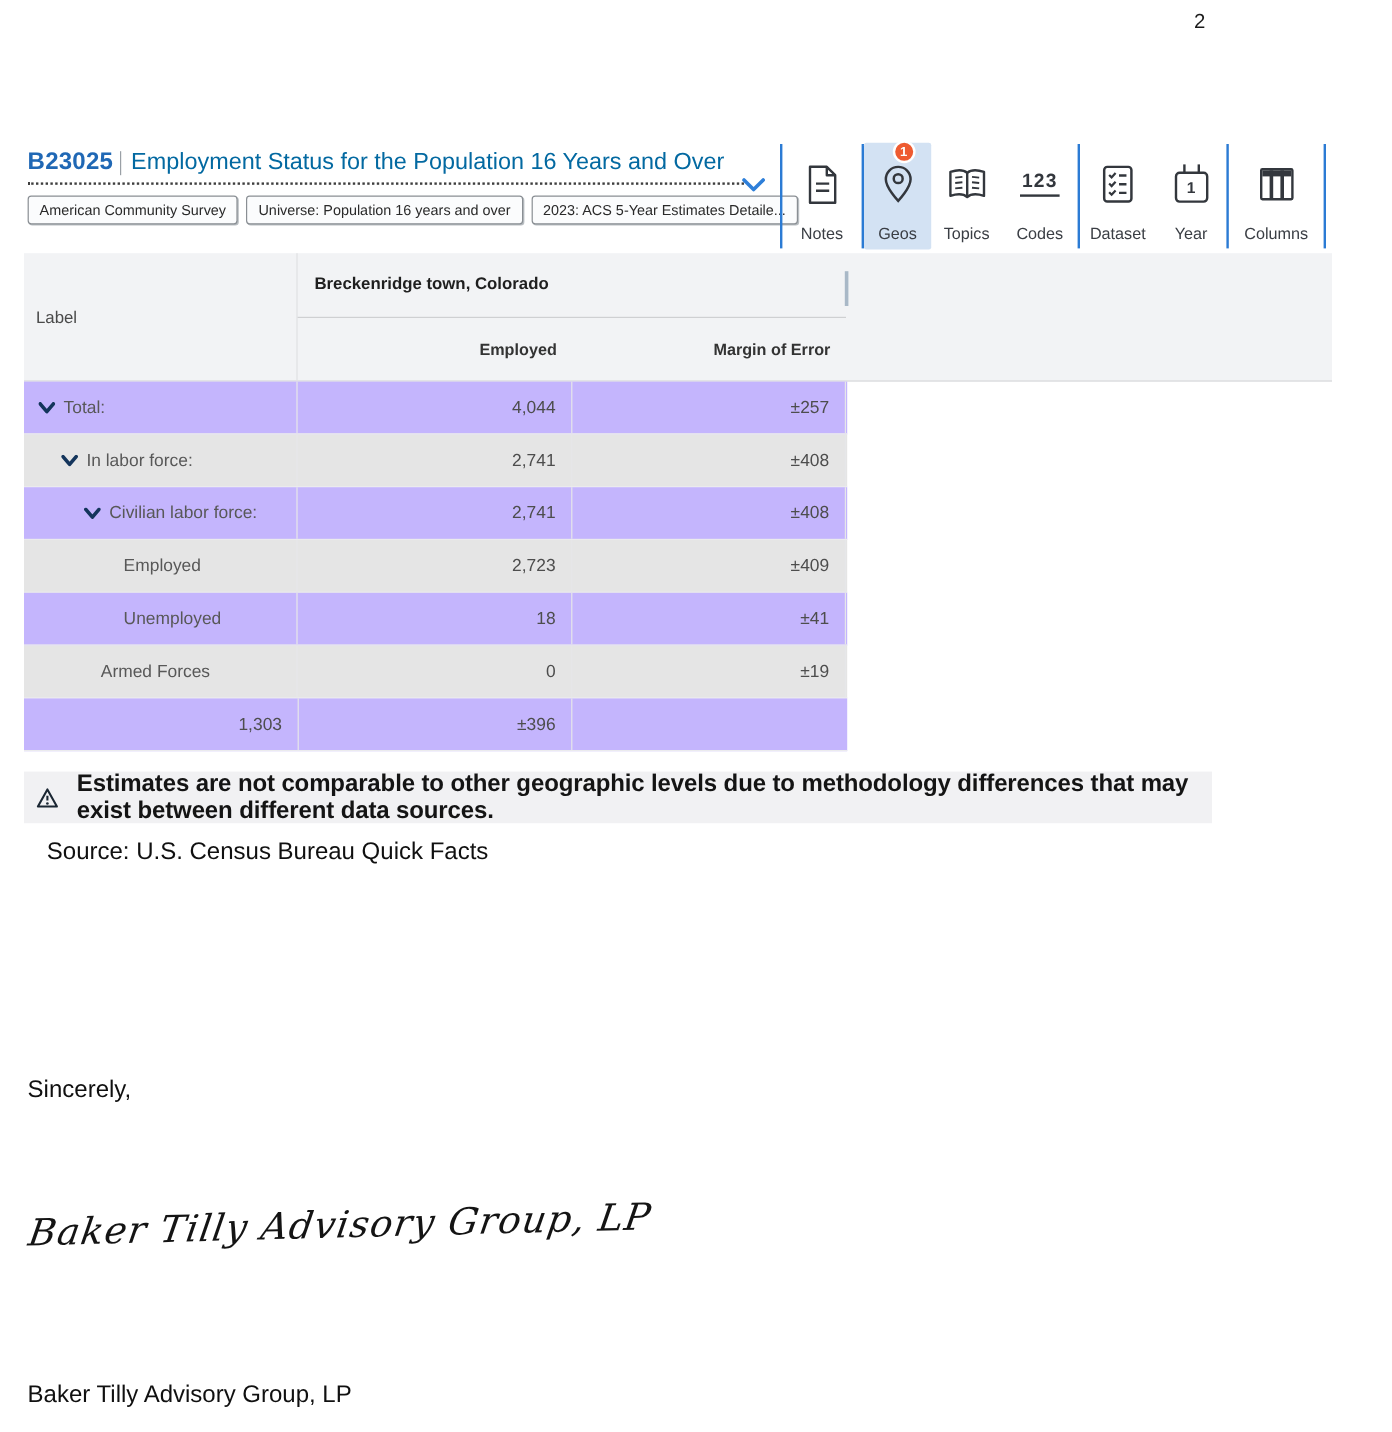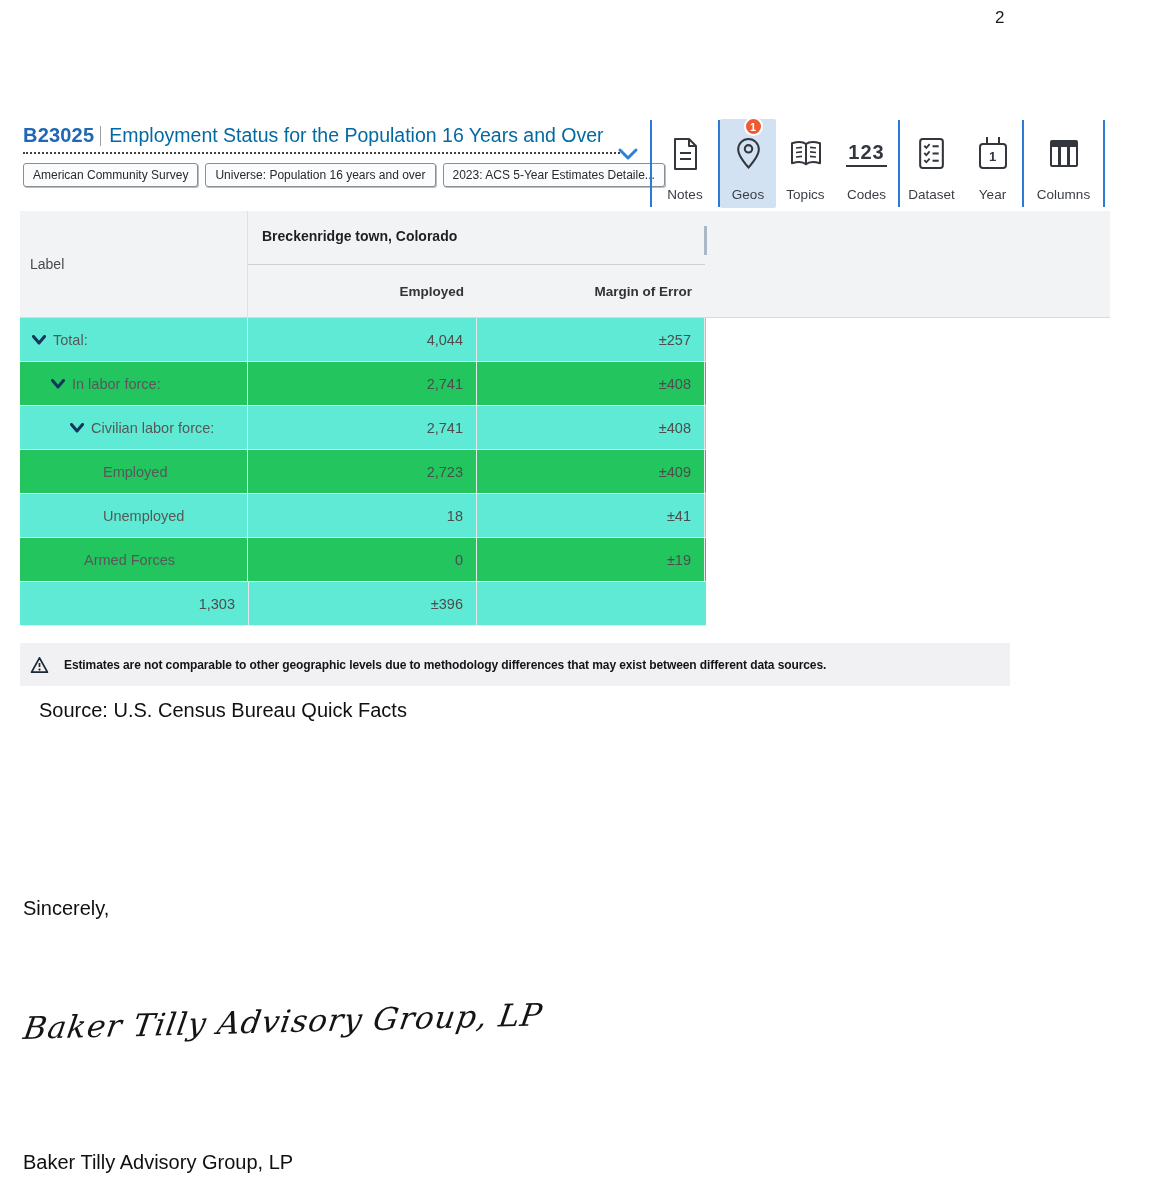--- a/index.html
+++ b/index.html
@@ -26,21 +26,21 @@
   .tb-sep { width:2px; background:#2b7bd4; margin:1px 0; }
   .tb-btn { display:flex; flex-direction:column; align-items:center; justify-content:flex-end;
             padding:5px 0 6px 0; cursor:pointer; }
   .tb-icon { flex:1; display:flex; align-items:center; justify-content:center; position:relative; }
   .tb-label { font-size:13.5px; color:#3a3e44; margin-top:4px; }
   .tb-btn.w64{width:66px}.tb-btn.w57{width:56px}.tb-btn.w58{width:59px}.tb-btn.w62{width:63px}.tb-btn.w78{width:79px}
   .tb-btn.active { background:#d3e2f3; border-radius:2px; }
   .badge { position:absolute; top:-7px; right:-1px; width:19px; height:19px; border-radius:50%;
            background:#ee5b31; border:2px solid #fff; color:#fff; font-size:11px; font-weight:700;
            display:flex; align-items:center; justify-content:center; }
-  .codes-glyph { font-size:20px; font-weight:700; color:#33373d; border-bottom:2px solid #33373d; padding:0 2px 1px; letter-spacing:1px; }
+  .codes-glyph { font-size:16px; font-weight:700; color:#33373d; border-bottom:2px solid #33373d; padding:0 2px 1px; letter-spacing:1px; }
   .cal { position:relative; width:28px; height:26px; border:2px solid #33373d; border-radius:4px; margin-top:5px;
          display:flex; align-items:center; justify-content:center; font-size:13px; font-weight:700; color:#33373d; }
   .cal:before, .cal:after { content:""; position:absolute; top:-8px; width:2px; height:7px; background:#33373d; }
   .cal:before { left:5px; } .cal:after { right:5px; }
   .cols-glyph { width:28px; height:27px; border:2px solid #33373d; border-radius:2px; display:flex; }
   .cols-glyph .hd { position:absolute; width:24px; height:5px; background:#33373d; }
   .cols-glyph i { flex:1; border-right:3px solid #33373d; } .cols-glyph i:last-child { border-right:none; }
   .cols-wrap { position:relative; }
 
   
@@ -49,35 +49,35 @@
              display:flex; align-items:center; padding-left:10px; font-size:14px; color:#4a4a4a; }
   .grp-col { position:absolute; left:228px; top:0; width:457px; height:100%; }
   .grp-title { height:54px; padding:17px 0 0 14px; font-size:14px; font-weight:700; color:#1f1f1f; border-bottom:1px solid #cfd0d2; }
   .sub-row { display:flex; height:52px; }
   .sub-cell { display:flex; align-items:center; justify-content:flex-end; padding-right:13px;
               font-size:13.5px; font-weight:700; color:#333; }
   .sub-cell.est { width:229px; } .sub-cell.moe { width:228px; }
   .resize-handle { position:absolute; left:684px; top:15px; width:3px; height:29px; background:#a9b8c7; cursor:col-resize; }
 
   .tbl-body { position:absolute; left:20px; top:318px; width:686px; }
-  .t-row { display:flex; height:44px; border-bottom:1px solid #ebebed; background:#5eead4; }
-  .t-row.striped { background:#22c55e; }
+  .t-row { display:flex; height:44px; border-bottom:1px solid #ebebed; background:#c4b5fd; }
+  .t-row.striped { background:#e5e5e5; }
   .c-label { width:228px; border-right:1px solid #e6e7e9; display:flex; align-items:center;
              font-size:14.5px; color:#585858; }
   .c-num { display:flex; align-items:center; justify-content:flex-end; padding-right:13px;
            font-size:14.5px; color:#4d4d4d; border-right:1px solid #e6e7e9; }
   .c-est { width:229px; } .c-moe { width:228px; }
   .row-chev { width:14px; margin-right:7px; flex:0 0 auto; cursor:pointer; display:flex; }
   .row-chev.hidden-chevron { visibility:hidden; margin-right:0; }
 
   
   .note-bar { position:absolute; left:20px; top:643px; width:990px; height:43px; background:#f1f1f3;
               display:flex; align-items:center; }
   .note-icon { margin-left:10px; display:flex; }
-  .note-text { margin-left:15px; font-size:12px; font-weight:700; color:#141414; letter-spacing:-.1px; }
+  .note-text { margin-left:15px; font-size:20px; font-weight:700; color:#141414; letter-spacing:-.1px; }
 
   
   .src-line { position:absolute; left:39px; top:699px; font-size:20px; color:#101010; }
   .closing { position:absolute; left:23px; top:897px; font-size:20px; color:#101010; }
   .signature { position:absolute; left:24px; top:1010px; font-family:"DejaVu Serif", serif; font-style:italic;
                font-size:31px; color:#141414; transform:skewX(-10deg) rotate(-1.5deg); transform-origin:left center;
                letter-spacing:1px; white-space:nowrap; }
   .signer { position:absolute; left:23px; top:1151px; font-size:20px; color:#101010; }
 
   svg { display:block; }

